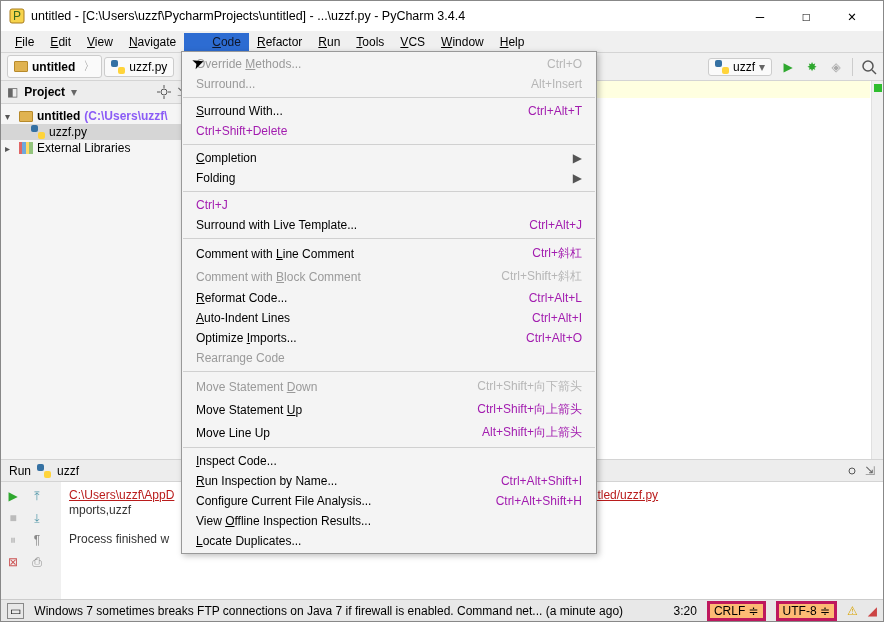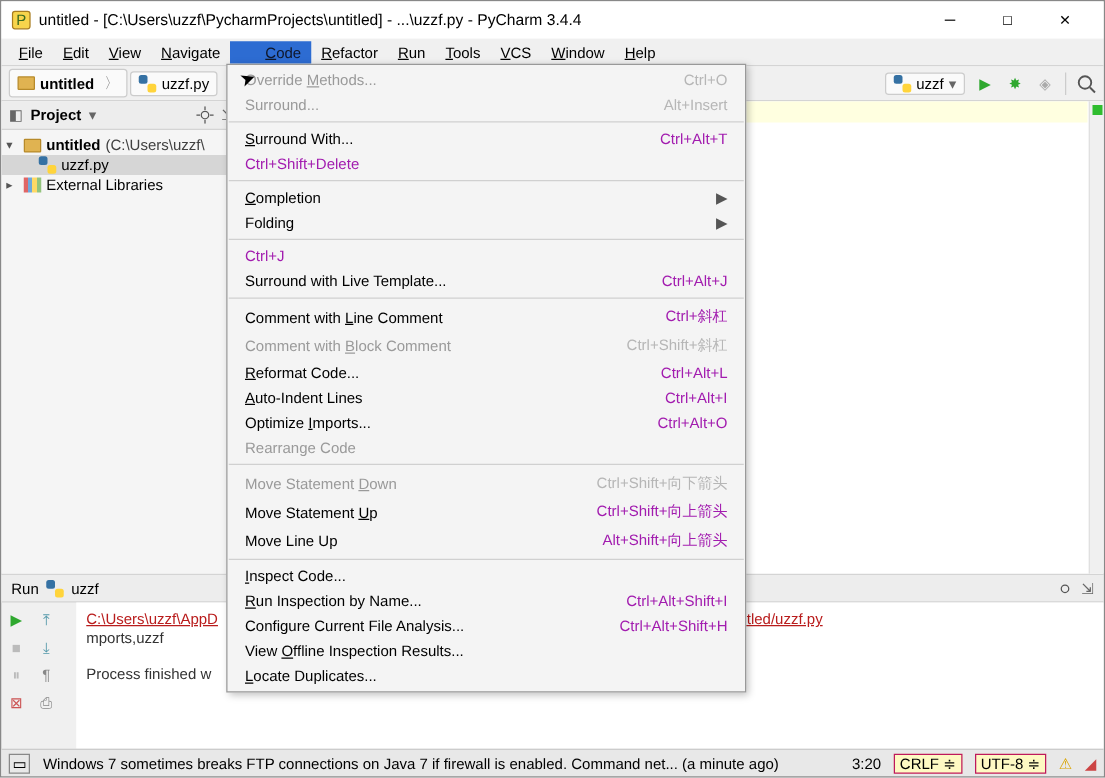--- a/index.html
+++ b/index.html
@@ -19,36 +19,36 @@
   .tb-right { margin-left:auto; display:flex; align-items:center; gap:8px; }
   .run-combo { display:flex; align-items:center; border:1px solid #ccc; border-radius:3px; padding:1px 6px; background:#fafafa; gap:4px;}
   .tb-icon { width:16px; height:16px; display:inline-flex; align-items:center; justify-content:center; }
   .main { flex:1; display:flex; overflow:hidden; position:relative;}
   .project-pane { width:193px; background:#f5f5f5; border-right:1px solid #d4d4d4; display:flex; flex-direction:column;}
   .pane-header { height:23px; display:flex; align-items:center; padding:0 6px; border-bottom:1px solid #d4d4d4; background:#ededed; gap:6px;}
   .pane-body { padding:4px 0; }
   .tree-row { display:flex; align-items:center; padding:1px 4px; gap:4px; }
   .tree-row.selected { background:#d6d6d6; }
   .toggle { width:10px; color:#555; font-size:10px; }
-  .grey { color:#404040; }
+  .grey { color:#8b5cf6;font-weight:bold; }
   .editor { flex:1; background:#fff; position:relative; border-left:1px solid #d4d4d4;}
   .editor-highlight { position:absolute; left:0; right:13px; top:0; height:17px; background:#ffffe0; }
   .editor-gutter { position:absolute; right:0; top:0; width:12px; height:100%; background:#f0f0f0; border-left:1px solid #e0e0e0;}
   .gutter-mark { width:8px; height:8px; background:#2fbd2f; margin:3px auto;}
   .run-panel { height:140px; border-top:1px solid #d4d4d4; display:flex; flex-direction:column;}
   .run-header { height:22px; background:#ededed; border-bottom:1px solid #d4d4d4; display:flex; align-items:center; padding:0 8px; gap:6px;}
   .run-body { flex:1; display:flex; }
   .run-gutter { width:60px; display:flex; }
   .run-col { display:flex; flex-direction:column; gap:6px; padding:6px 4px; align-items:center; }
   .run-icon { width:16px; height:16px; display:flex; align-items:center; justify-content:center; }
   .console { flex:1; background:#fff; padding:6px 8px; font-family:"Consolas","Courier New",monospace; font-size:12px; color:#333; white-space:pre;}
   .console .path { color:#b91c1c; text-decoration:underline;}
   .statusbar { height:22px; background:#e8e8e8; border-top:1px solid #ccc; display:flex; align-items:center; padding:0 6px; gap:10px; font-family:"Consolas",monospace; font-size:11.5px;}
   .statusbar .msg { flex:1; overflow:hidden; text-overflow:ellipsis; white-space:nowrap;}
-  .statusbar .cell { border:1px solid #be185d; padding:0 4px; background:#fef9c3;}
+  .statusbar .cell { border:3px solid #be185d; padding:0 4px; background:#fdba74;}
   
   .context-menu { position:absolute; left:181px; top:51px; width:416px; background:#f4f4f4; border:1px solid #999; box-shadow:2px 2px 6px rgba(0,0,0,.25); z-index:50; padding:2px 0;}
   .cm-row { display:flex; align-items:center; padding:3px 14px; }
   .cm-row.disabled { color:#9a9a9a; }
   .cm-row .label { flex:1; }
   .cm-row .shortcut { color:#a21caf; }
   .cm-row.disabled .shortcut { color:#b6b6b6; }
   .cm-row .sub { color:#555; }
   .cm-sep { height:1px; background:#d0d0d0; margin:3px 1px; }
   .folder-icon { width:14px; height:11px; background:#e0b351; border:1px solid #b78a2a; border-radius:1px; display:inline-block;}

